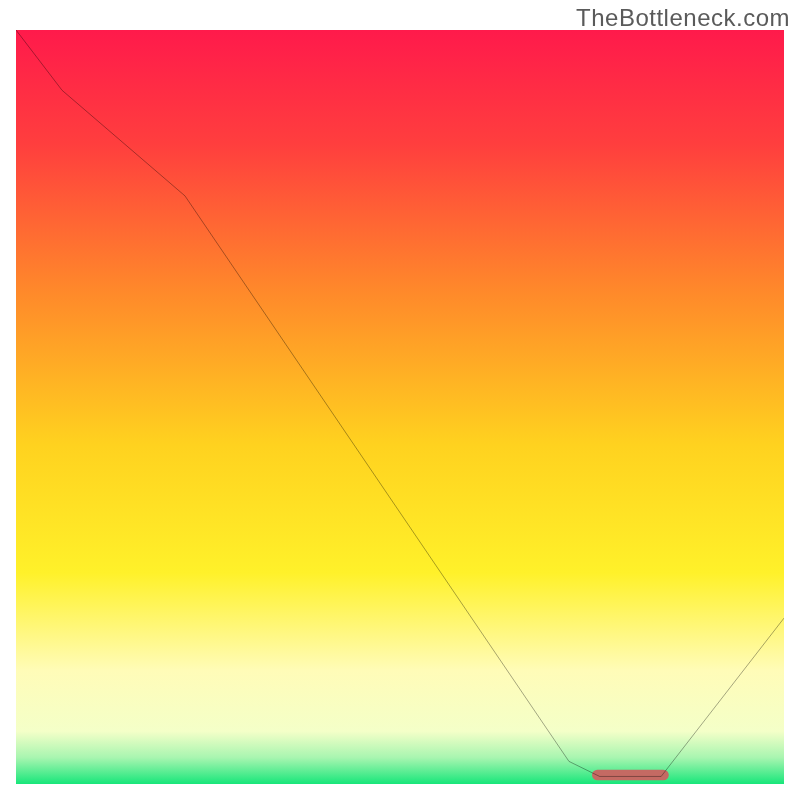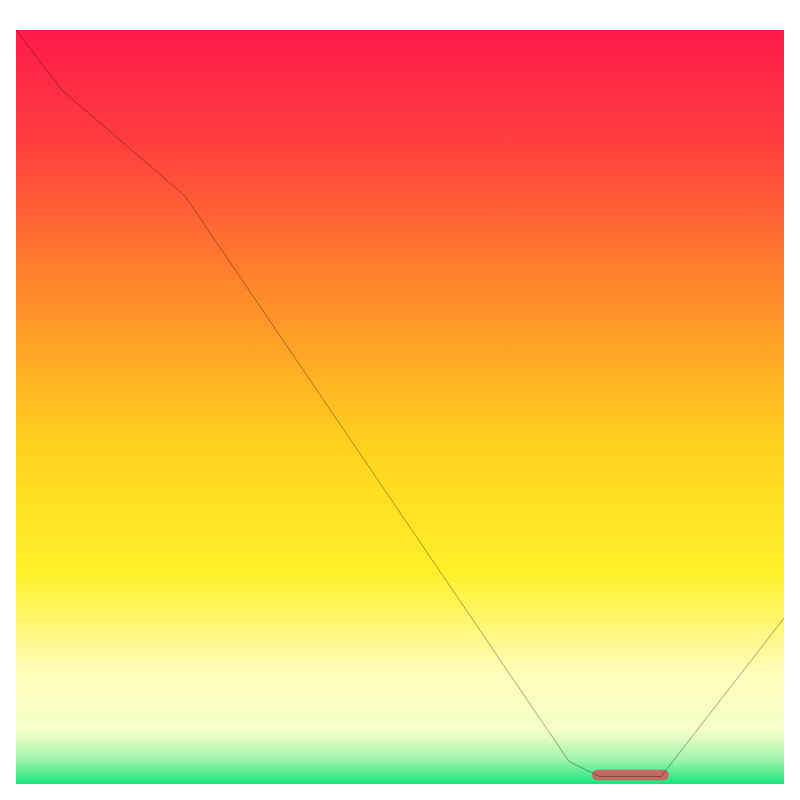--- a/index.html
+++ b/index.html
@@ -30,20 +30,21 @@
     left: 16px;
     top: 30px;
     width: 768px;
     height: 754px;
   }
 </style>
 </head>
 <body>
 
 <div class="frame">
+  <div class="watermark">TheBottleneck.com</div>
 
   <svg class="plot" viewBox="0 0 100 100" preserveAspectRatio="none">
     <defs>
       <linearGradient id="bg-grad" x1="0" y1="0" x2="0" y2="1">
           <stop offset="0%" stop-color="#ff1a4b"></stop>
           <stop offset="15%" stop-color="#ff3e3e"></stop>
           <stop offset="35%" stop-color="#ff8a2a"></stop>
           <stop offset="55.00000000000001%" stop-color="#ffd21f"></stop>
           <stop offset="72%" stop-color="#fff12a"></stop>
           <stop offset="85%" stop-color="#fffcb8"></stop>

